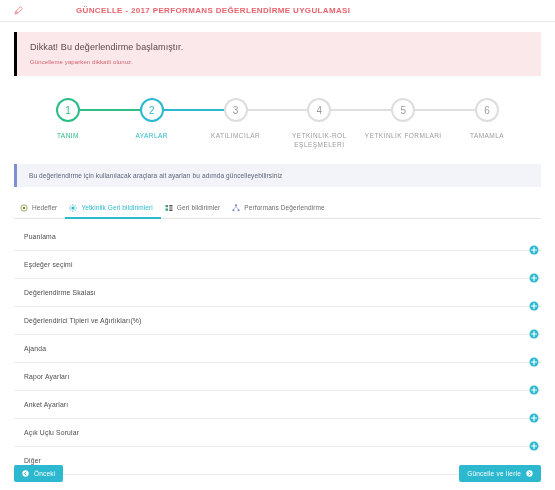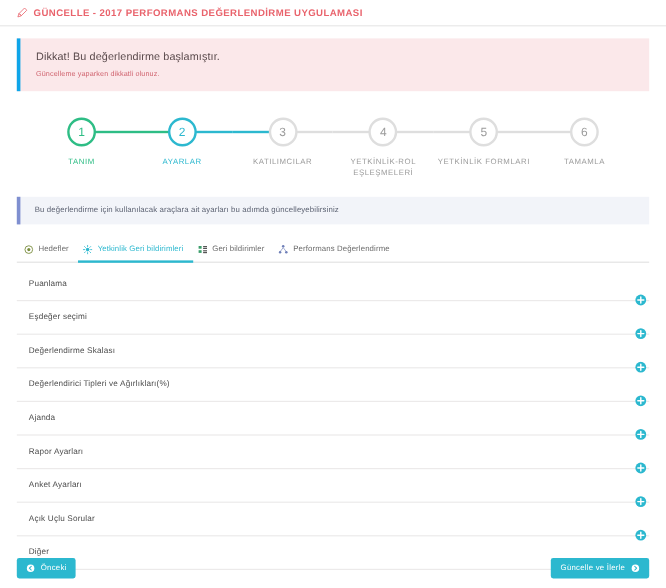--- a/index.html
+++ b/index.html
@@ -16,20 +16,21 @@
   }
 
   
   .page-header {
     height: 22px;
     display: flex;
     align-items: center;
     padding: 0 0 0 14px;
     border-bottom: 1px solid #e8e8e8;
     box-sizing: border-box;
+    gap: 48px;
   }
   .page-header .pencil-icon {
     width: 9px;
     height: 9px;
     margin-right: 5px;
     flex: 0 0 auto;
     display: block;
   }
   .page-header .title {
     font-size: 8px;
@@ -41,21 +42,21 @@
 
   
   .content {
     padding: 10px 14px 0 14px;
     box-sizing: border-box;
   }
 
   
   .alert-danger {
     background: #fbe8ea;
-    border-left: 3px solid #0ea5e9;
+    border-left: 3px solid #000000;
     padding: 10px 12px 11px 13px;
     box-sizing: border-box;
     margin-bottom: 14px;
   }
   .alert-danger .alert-title {
     font-size: 9px;
     color: #5a4a4c;
     margin-bottom: 7px;
     letter-spacing: .1px;
   }

